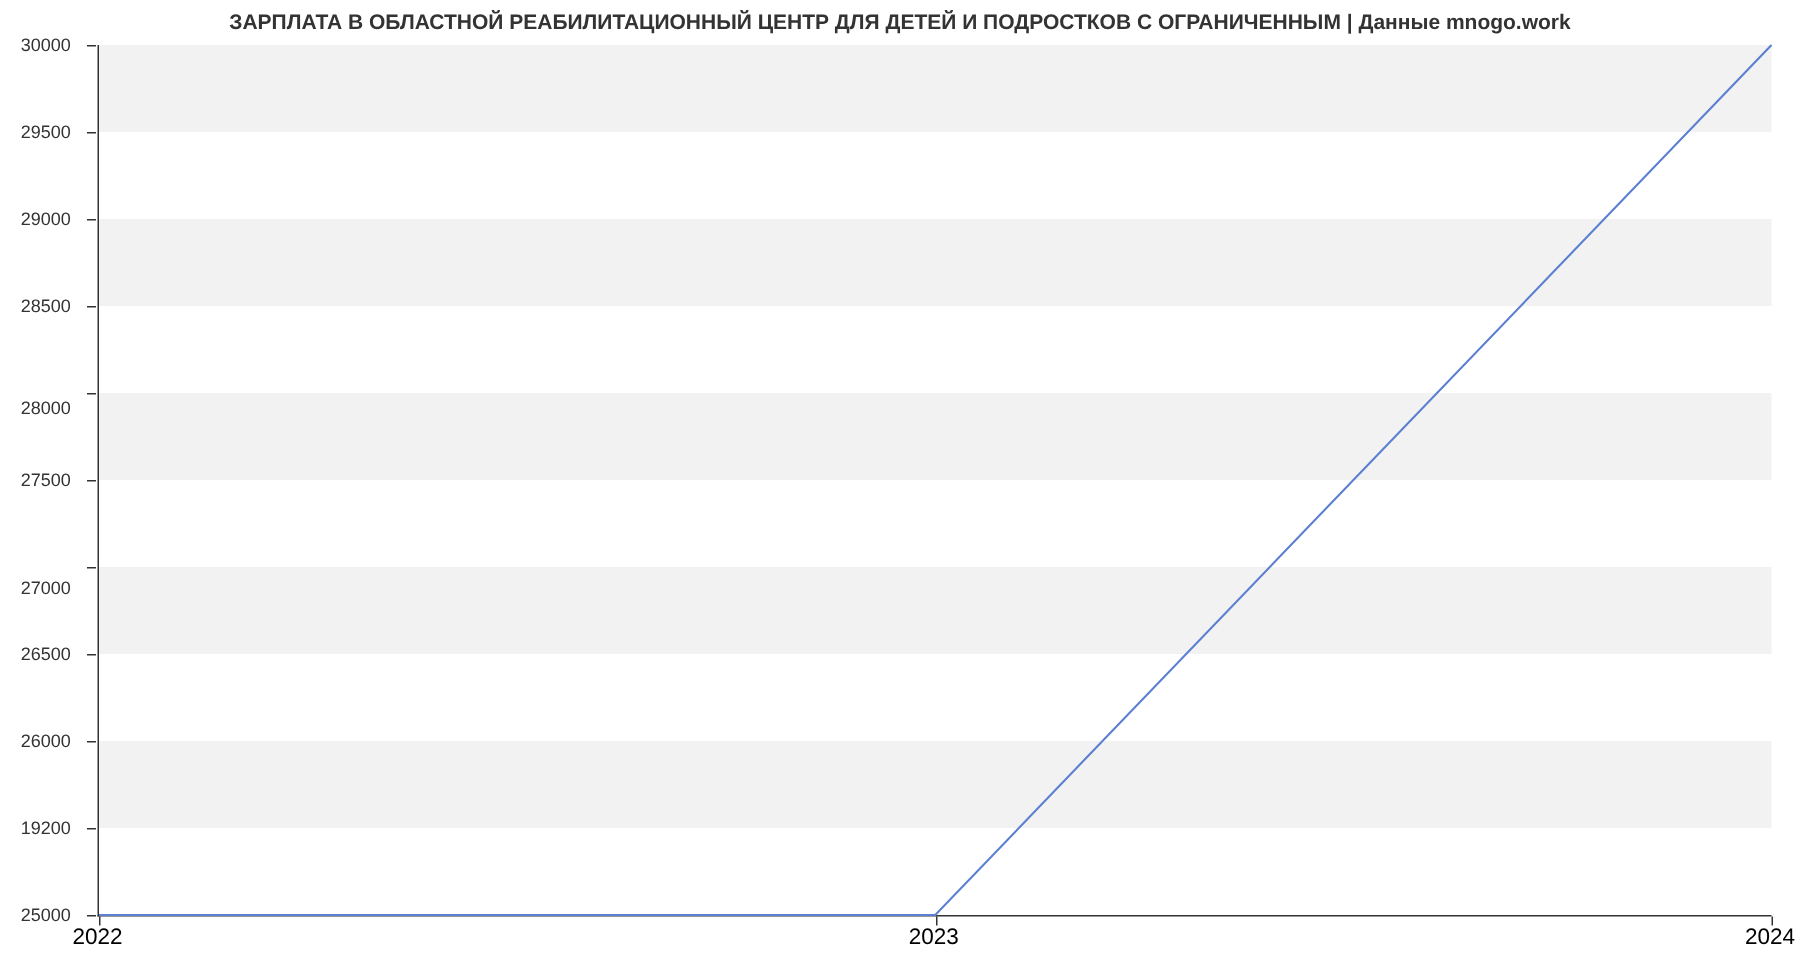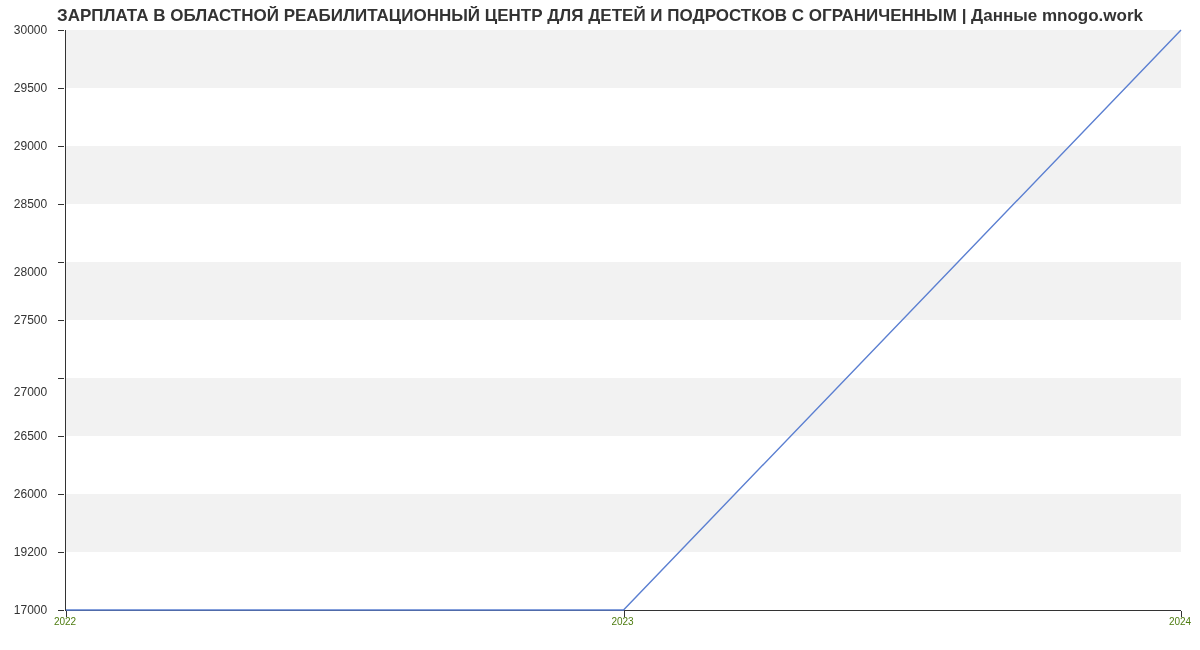--- a/index.html
+++ b/index.html
@@ -14,21 +14,21 @@
     position: relative;
     width: 1200px;
     height: 650px;
   }
   .chart-title {
     position: absolute;
     top: 6px;
     left: 0;
     right: 0;
     text-align: center;
-    font-size: 17px;
+    font-size: 14px;
     font-weight: bold;
     color: #333333;
   }
   .plot-area {
     position: absolute;
     left: 65px;
     top: 30px;
     width: 1115px;   
     height: 580px;   
     border-left: 1px solid #333333;
@@ -61,22 +61,22 @@
     position: absolute;
     bottom: -7px;
     width: 1px;
     height: 6px;
     background: #333333;
   }
   .x-label {
     position: absolute;
     top: 616px; 
     transform: translateX(-50%);
-    font-size: 10px;
-    color: #4d7c0f;
+    font-size: 15px;
+    color: #000000;
   }
   svg.line-layer {
     position: absolute;
     left: 0;
     top: 0;
     width: 100%;
     height: 100%;
     overflow: visible;
   }
 </style>
@@ -103,21 +103,21 @@
       <div class="y-tick" style="top: 290px;"></div>
       <div class="y-tick" style="top: 232px;"></div>
       <div class="y-tick" style="top: 174px;"></div>
       <div class="y-tick" style="top: 116px;"></div>
       <div class="y-tick" style="top: 58px;"></div>
       <div class="y-tick" style="top: 0px;"></div>
       <div class="x-tick" style="left: 0px;"></div>
       <div class="x-tick" style="left: 557.5px;"></div>
       <div class="x-tick" style="left: 1115px;"></div>
     </div>
-<div class="y-label" style="top: 610px;">17000</div>
+<div class="y-label" style="top: 610px;">25000</div>
     <div class="y-label" style="top: 552px;">19200</div>
     <div class="y-label" style="top: 494px;">26000</div>
     <div class="y-label" style="top: 436px;">26500</div>
     <div class="y-label" style="top: 392px;">27000</div>
     <div class="y-label" style="top: 320px;">27500</div>
     <div class="y-label" style="top: 262px; margin-top: 10px;">28000</div>
     <div class="y-label" style="top: 204px;">28500</div>
     <div class="y-label" style="top: 146px;">29000</div>
     <div class="y-label" style="top: 88px;">29500</div>
     <div class="y-label" style="top: 30px;">30000</div>

